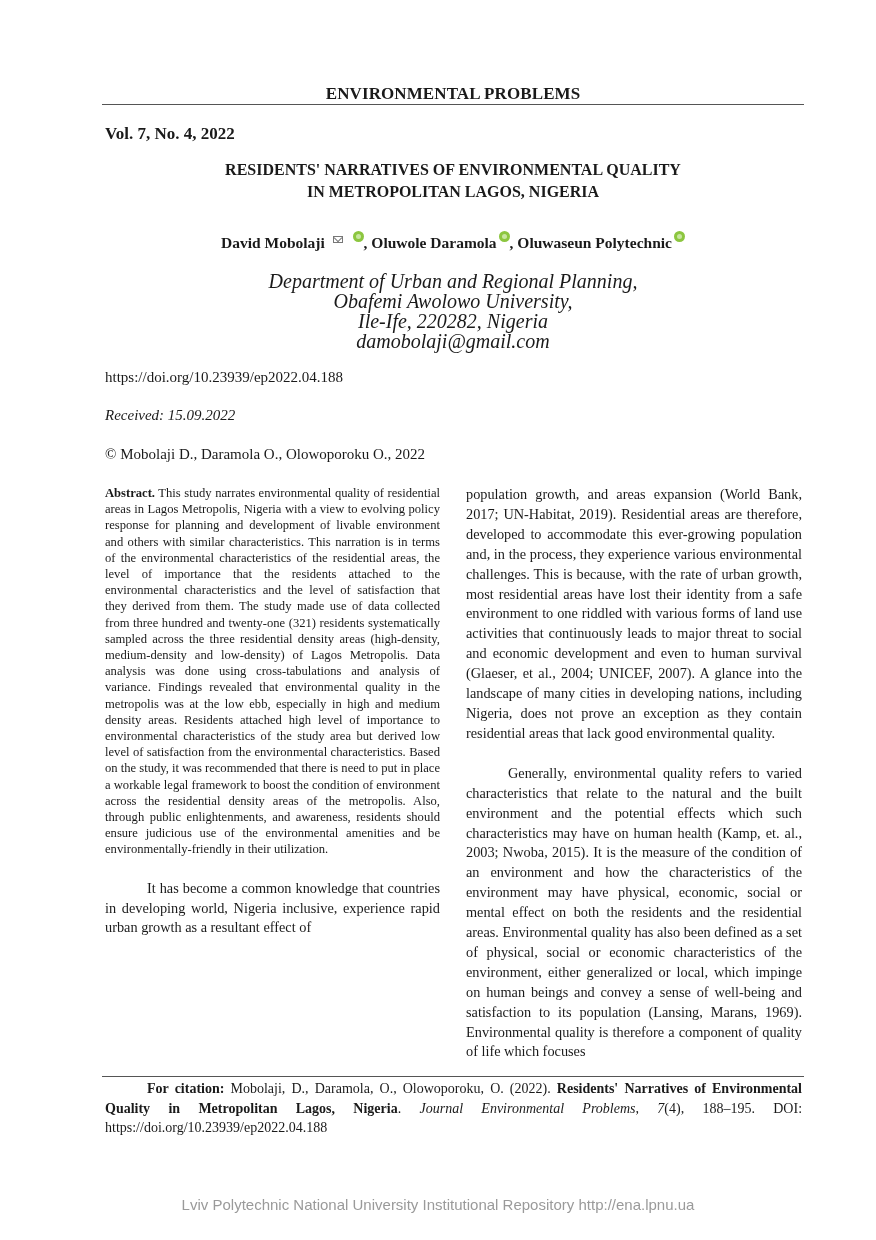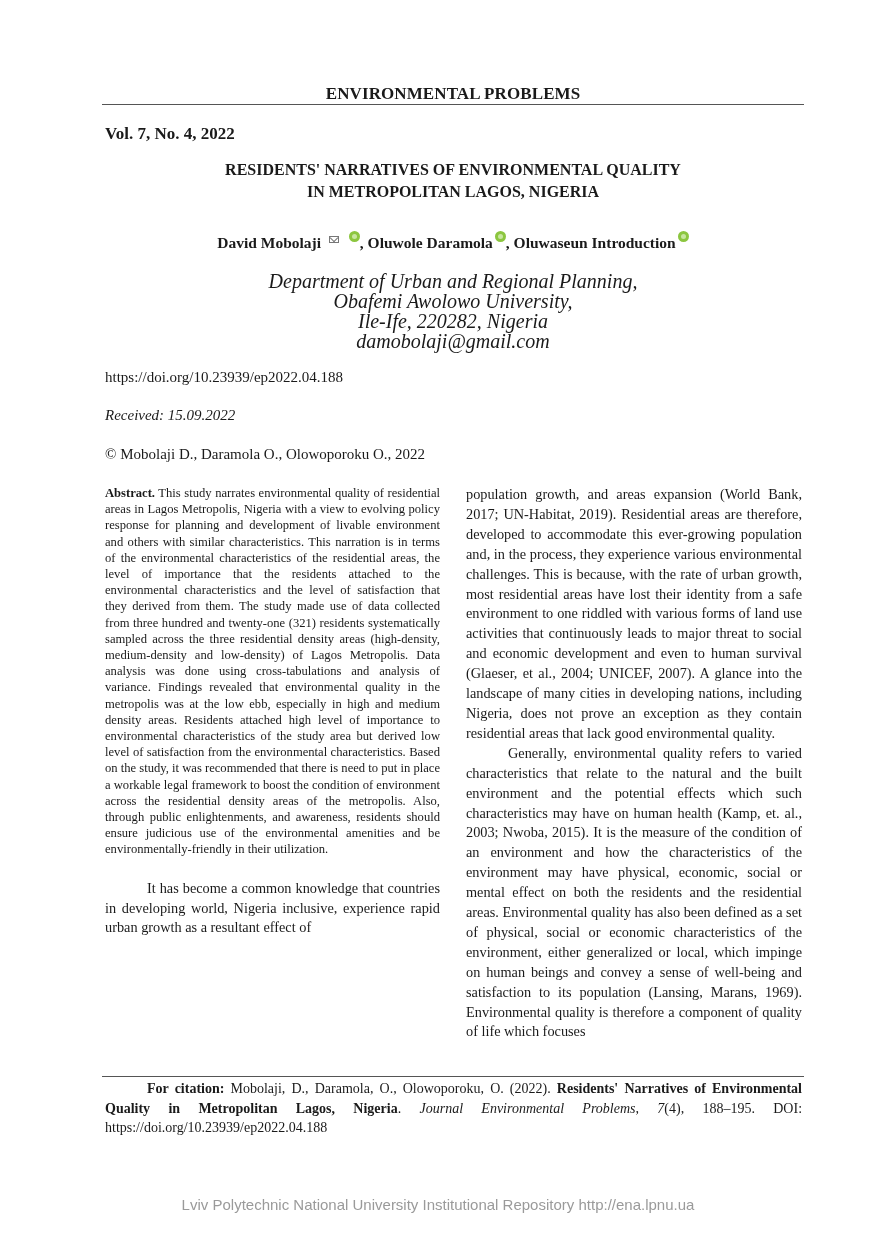--- a/index.html
+++ b/index.html
@@ -27,21 +27,21 @@
   .received { left: 105px; top: 407px; font-size: 15px; font-style: italic; }
   .copyright { left: 105px; top: 446px; font-size: 15px; }
   .col-left { left: 105px; width: 335px; top: 485px; font-size: 12.6px; line-height: 16.2px;
               text-align: justify; }
   .col-right { left: 466px; width: 336px; top: 485px; font-size: 14.3px; line-height: 19.9px;
                text-align: justify; }
   p { margin: 0; }
   .kw { margin-top: 17px; }
   .sec-title { margin-top: 17px; font-weight: bold; font-size: 15px; }
   .intro { margin-top: 21px; font-size: 14.3px; line-height: 19.9px; text-indent: 42px; }
-  .indent { text-indent: 42px; }
+  .indent { text-indent: 42px; margin-top: 20px; }
   .footer-rule { left: 102px; width: 702px; top: 1076px; border-top: 1.3px solid #555; }
   .citation { left: 105px; width: 697px; top: 1079px; font-size: 14px; line-height: 19.5px;
               text-align: justify; }
   .repo { left: 0; width: 876px; top: 1196px; text-align: center;
           font-family: "Liberation Sans", "DejaVu Sans", sans-serif; font-size: 15px; color: #9a9a9a; }
 </style>
 </head>
 <body>
 
 <div class="abs journal-header">ENVIRONMENTAL PROBLEMS</div>
@@ -52,21 +52,21 @@
 <div class="abs title">
   <div>RESIDENTS' NARRATIVES OF ENVIRONMENTAL QUALITY</div>
   <div>IN METROPOLITAN LAGOS, NIGERIA</div>
 </div>
 
 <div class="abs authors">
   <span>David Mobolaji</span>
   <span class="mail"></span>
   <span class="orcid"></span><span>, </span>
   <span>Oluwole Daramola</span><span class="orcid"></span><span>, </span>
-  <span>Oluwaseun Introduction</span><span class="orcid"></span>
+  <span>Oluwaseun Polytechnic</span><span class="orcid"></span>
 </div>
 
 <div class="abs affil">
   <div>Department of Urban and Regional Planning,</div>
   <div>Obafemi Awolowo University,</div>
   <div>Ile-Ife, 220282, Nigeria</div>
   <div>damobolaji@gmail.com</div>
 </div>
 
 <div class="abs doi">https://doi.org/10.23939/ep2022.04.188</div>

